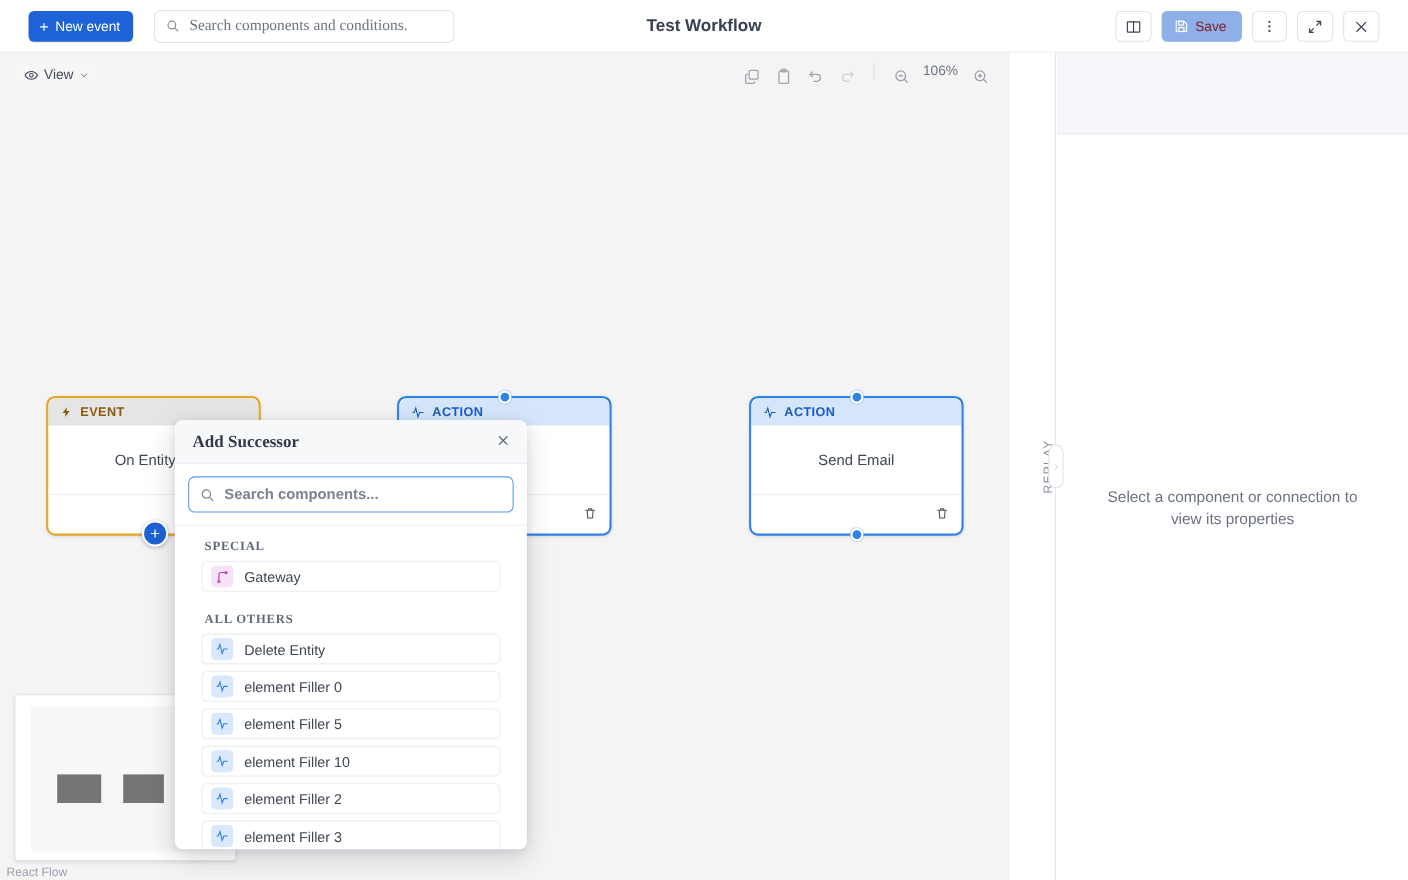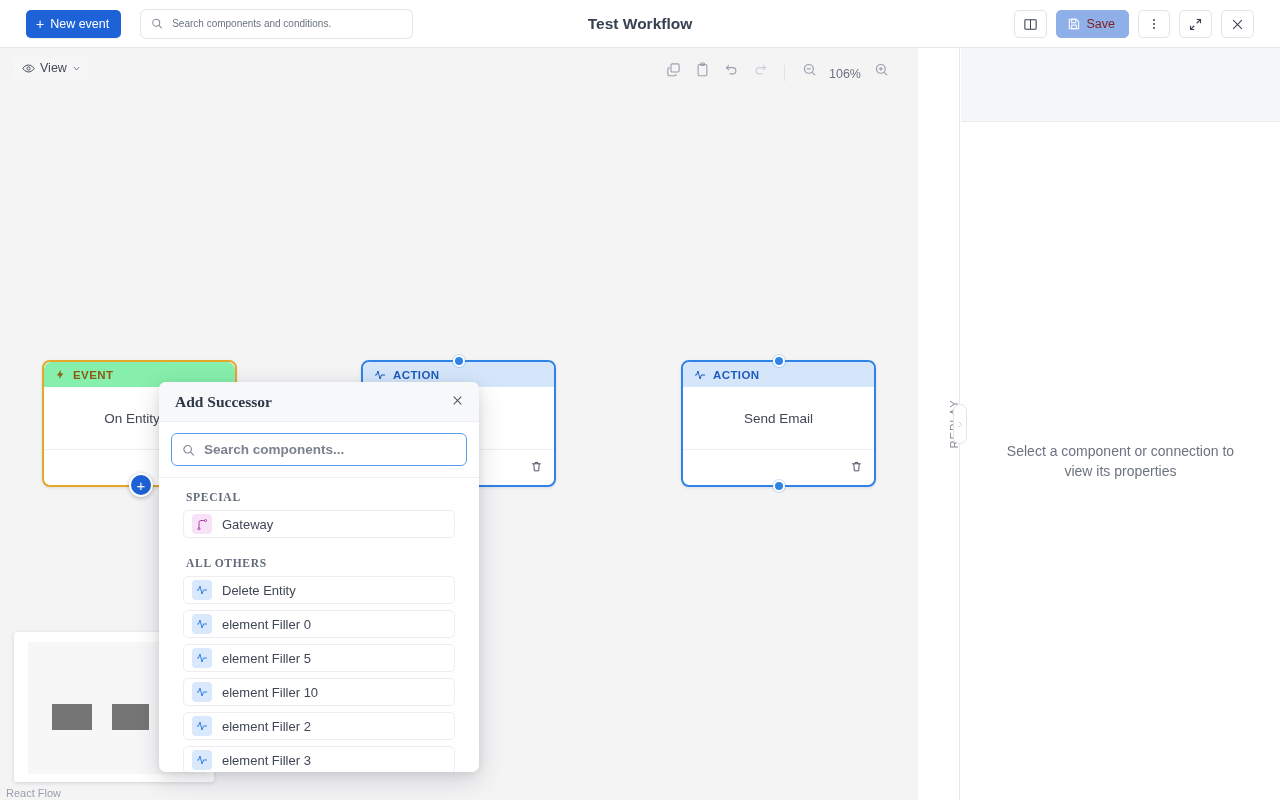--- a/index.html
+++ b/index.html
@@ -26,22 +26,22 @@
     box-shadow: 0 1px 1px rgba(0,0,0,.07);
   }
   .new-event-btn .plus { font-size: 14px; line-height: 1; font-weight: 400; }
   .search-global {
     margin-left: 19px; width: 273px; height: 30px;
     background: #fff; border: 1px solid #e1e3e8; border-radius: 6px;
     display: flex; align-items: center; gap: 9px; padding: 0 10px;
   }
   .search-global input {
     border: none; outline: none; background: transparent;
-    font-size: 10px; color: #3f4654; width: 100%;
-    font-family: Liberation Sans, sans-serif;
+    font-size: 14px; color: #3f4654; width: 100%;
+    font-family: Liberation Serif, serif;
   }
   .search-global input::placeholder { color: #6b7280; }
   .wf-title {
     position: absolute; left: 0; top: 0; width: 1280px; height: 48px;
     display: flex; align-items: center; justify-content: center;
     font-size: 15.5px; font-weight: bold; color: #374151;
     pointer-events: none;
   }
   .topbar-right {
     position: absolute; right: 26px; top: 0; height: 48px;
@@ -65,22 +65,22 @@
     background: #f4f4f5; overflow: hidden;
   }
   .canvas-toolbar-left { position: absolute; left: 14px; top: 9px; }
   .view-btn {
     height: 22px; padding: 0 8px; background: #f6f6f7;
     border: none; border-radius: 4px; display: flex; align-items: center; gap: 5px;
     font-size: 12.5px; color: #434a57; cursor: pointer;
     font-family: "Liberation Sans", sans-serif;
   }
   .canvas-toolbar-right {
-    position: absolute; right: 24px; top: 9px;
-    display: flex; align-items: flex-end; gap: 3px;
+    position: absolute; right: 14px; top: 9px;
+    display: flex; align-items: flex-start; gap: 3px;
   }
   .ct-icon {
     width: 26px; height: 24px; display: flex; align-items: center; justify-content: center;
     cursor: pointer; color: #9aa1ad; border-radius: 4px;
   }
   .ct-icon.dim { color: #c9ced7; }
   .ct-divider { width: 1px; height: 16px; background: #dfe2e7; margin: 0 8px; }
   .zoom-level { font-size: 12.5px; color: #6b7280; padding: 0 4px; min-width: 38px; text-align: center; }
 
   
@@ -89,21 +89,21 @@
     border-radius: 8px; overflow: visible;
     box-shadow: 0 1px 3px rgba(16,24,40,.10);
   }
   .node-inner { border-radius: 8px; overflow: hidden; height: 100%; }
   .node.event { border: 2px solid #e3a72a; }
   .node.action { border: 2px solid #2f82e8; }
   .node-head {
     height: 25px; display: flex; align-items: center; gap: 7px;
     padding: 0 11px; font-size: 11.5px; font-weight: bold; letter-spacing: .4px;
   }
-  .node.event .node-head { background: #86efac; color: #8a5a10; }
+  .node.event .node-head { background: #e5e5e5; color: #8a5a10; }
   .node.action .node-head { background: #d5e6fb; color: #1d5bbf; }
   .node-body {
     height: 63px; display: flex; align-items: center; justify-content: center;
     font-size: 13.5px; color: #3f4654; border-bottom: 1px solid #eceef1;
     background: #fff; text-align: center; padding: 0 8px;
   }
   .node-foot {
     height: 33px; display: flex; align-items: center; justify-content: flex-end;
     padding: 0 11px; background: #fff;
   }

